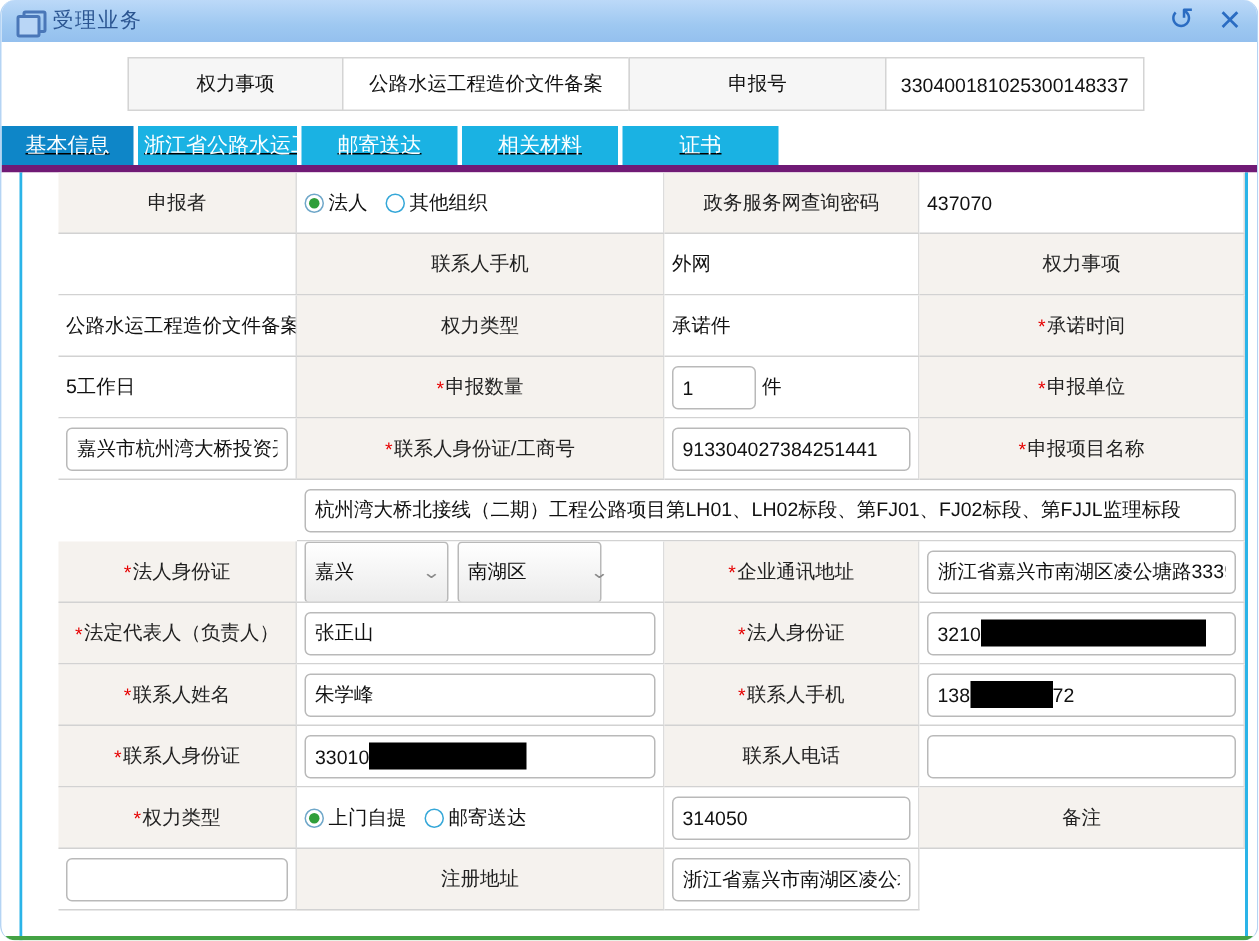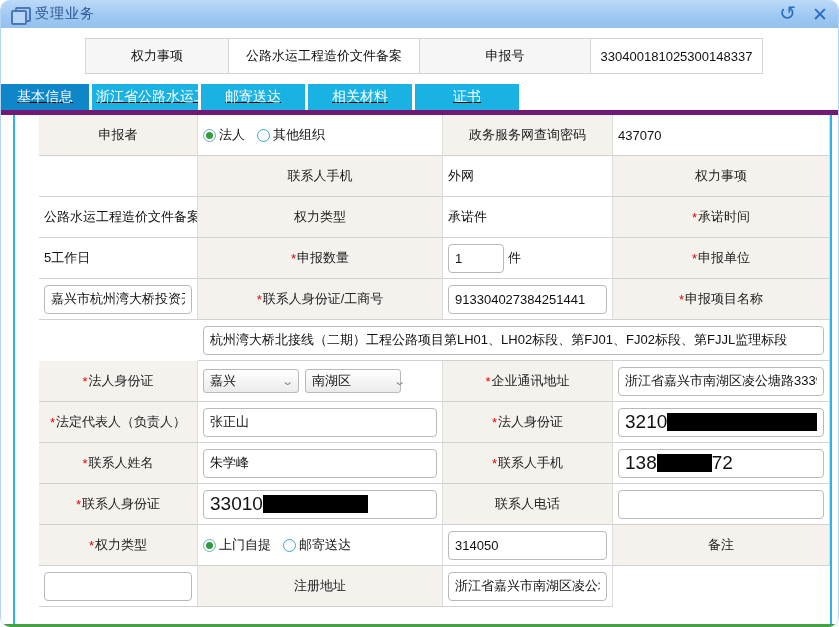--- a/index.html
+++ b/index.html
@@ -47,34 +47,34 @@
   .cell { border-right:1px solid #dcdcdc; border-bottom:1px solid #d2d2d2; display:flex; align-items:center;
           font-size:13px; color:#111; overflow:hidden; white-space:nowrap; }
   .lab { background:#f5f2ee; justify-content:center; text-align:center; padding:0 4px; color:#222; }
   .val { background:#fff; padding:0 5px; }
   .span3 { grid-column:2 / 5; }
   .req { color:#e60000; margin-right:1px; font-size:13px; }
 
   input.txt { height:29px; border:1px solid #b9b9b9; border-radius:4px; padding:0 6px; font-size:13px;
               width:100%; color:#111; background:#fff; font-family:inherit; outline:none; }
   input.num { width:56px; margin-right:4px; }
-  .fakeinput { height:29px; border:1px solid #b9b9b9; border-radius:4px; padding:0 6px; font-size:19px;
+  .fakeinput { height:29px; border:1px solid #b9b9b9; border-radius:4px; padding:0 6px; font-size:13px;
                width:100%; background:#fff; display:flex; align-items:center; }
   .redact { background:#000; height:18px; display:inline-block; }
   .rd-150{width:150px}.rd-55{width:55px}.rd-105{width:105px}
 
   .radio { width:13px; height:13px; border-radius:50%; border:1px solid #35a7d8; background:#fff;
            display:inline-block; position:relative; margin-right:3px; flex:0 0 auto; cursor:pointer; }
   .radio.checked { border-color:#6fa7c9; }
   .radio.checked::after { content:""; position:absolute; left:2px; top:2px; width:7px; height:7px;
                           border-radius:50%; background:#2f9e3a; }
   .rlabel { margin-right:12px; font-size:13px; }
   .rgroup { display:flex; align-items:center; }
 
-  .sel { height:24px; width:96px; border:1px solid #b9b9b9; border-radius:3px;
+  .sel { height:41px; width:96px; border:1px solid #b9b9b9; border-radius:3px;
          background:linear-gradient(#ffffff,#ebebeb); display:flex; align-items:center;
          justify-content:space-between; padding:0 6px; margin-right:6px; font-size:13px; cursor:pointer;gap:44px; }
   .chev { color:#8a8a8a; font-size:11px; transform:scaleX(1.4); }
 
   .greenline { position:absolute; left:0; right:0; bottom:0; height:3px; background:#44a244; }
 </style>
 </head>
 <body>
 
 <div class="window">

